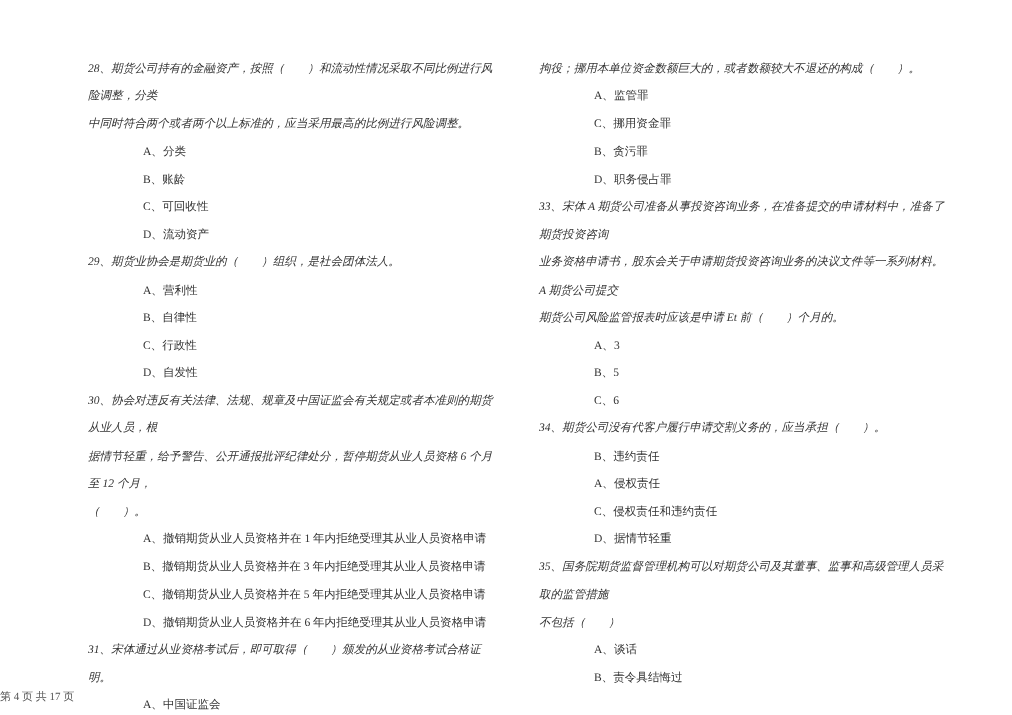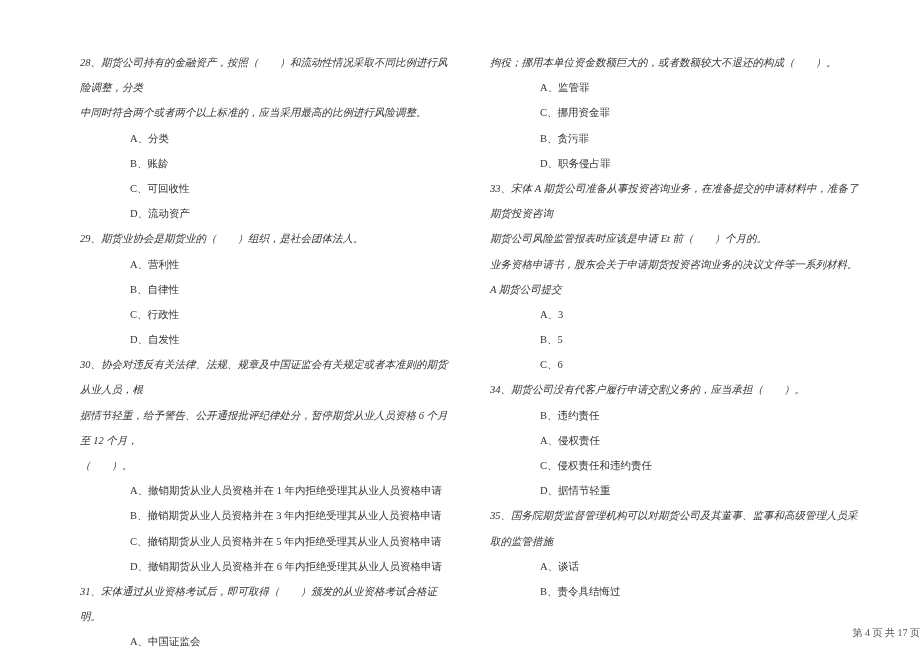--- a/index.html
+++ b/index.html
@@ -2,21 +2,21 @@
 <html><head>
   <meta charset="utf-8">
   <style>
     * { margin: 0; padding: 0; box-sizing: border-box; }
     body { width: 920px; height: 650px; background: #fff; font-family: "SimSun", "宋体", serif; font-size: 10.5px; color: #333; position: relative; }
     .page { display: flex; padding: 50px 60px 30px 80px; gap: 40px; }
     .col { flex: 1; line-height: 2.4; }
     .q-text { display: block; font-style: italic; }
     .option { padding-left: 50px; display: block; }
     .continuation { display: block; font-style: italic; }
-    .footer { position: absolute; bottom: 10px; left: 0; right: 0; text-align: right; font-size: 10px; color: #555; }
+    .footer { position: absolute; bottom: 10px; left: 0; right: 16px; text-align: left; font-size: 10px; color: #555; }
   </style>
 </head>
 <body>
 
 <div class="page">
   <div class="col">
     <span class="q-text">28、期货公司持有的金融资产，按照（　　）和流动性情况采取不同比例进行风险调整，分类</span>
     <span class="continuation">中同时符合两个或者两个以上标准的，应当采用最高的比例进行风险调整。</span>
     <span class="option">A、分类</span>
     <span class="option">B、账龄</span>
@@ -43,32 +43,33 @@
   </div>
 
   <div class="col">
     <span class="continuation">拘役；挪用本单位资金数额巨大的，或者数额较大不退还的构成（　　）。</span>
     <span class="option">A、监管罪</span>
     <span class="option">C、挪用资金罪</span>
     <span class="option">B、贪污罪</span>
     <span class="option">D、职务侵占罪</span>
 
     <span class="q-text">33、宋体 A 期货公司准备从事投资咨询业务，在准备提交的申请材料中，准备了期货投资咨询</span>
+    <span class="continuation">业务资格申请书，股东会关于申请期货投资咨询业务的决议文件等一系列材料。A 期货公司提交</span>
     <span class="continuation">期货公司风险监管报表时应该是申请 Et 前（　　）个月的。</span>
-    <span class="continuation">业务资格申请书，股东会关于申请期货投资咨询业务的决议文件等一系列材料。A 期货公司提交</span>
     <span class="option">A、3</span>
     <span class="option">B、5</span>
     <span class="option">C、6</span>
 
     <span class="q-text">34、期货公司没有代客户履行申请交割义务的，应当承担（　　）。</span>
     <span class="option">B、违约责任</span>
     <span class="option">A、侵权责任</span>
     <span class="option">C、侵权责任和违约责任</span>
     <span class="option">D、据情节轻重</span>
 
     <span class="q-text">35、国务院期货监督管理机构可以对期货公司及其董事、监事和高级管理人员采取的监管措施</span>
+    <span class="continuation">不包括（　　）</span>
     <span class="option">A、谈话</span>
     <span class="option">B、责令具结悔过</span>
 
   </div>
 </div>
 
 <div class="footer">第 4 页 共 17 页</div>
 
 </body></html>

